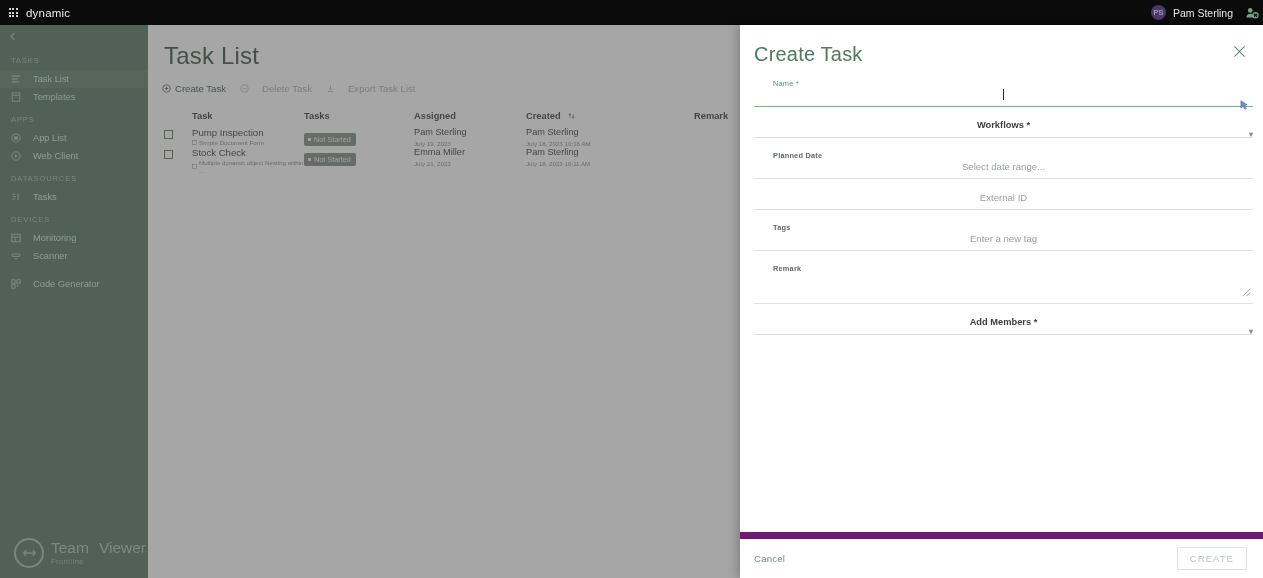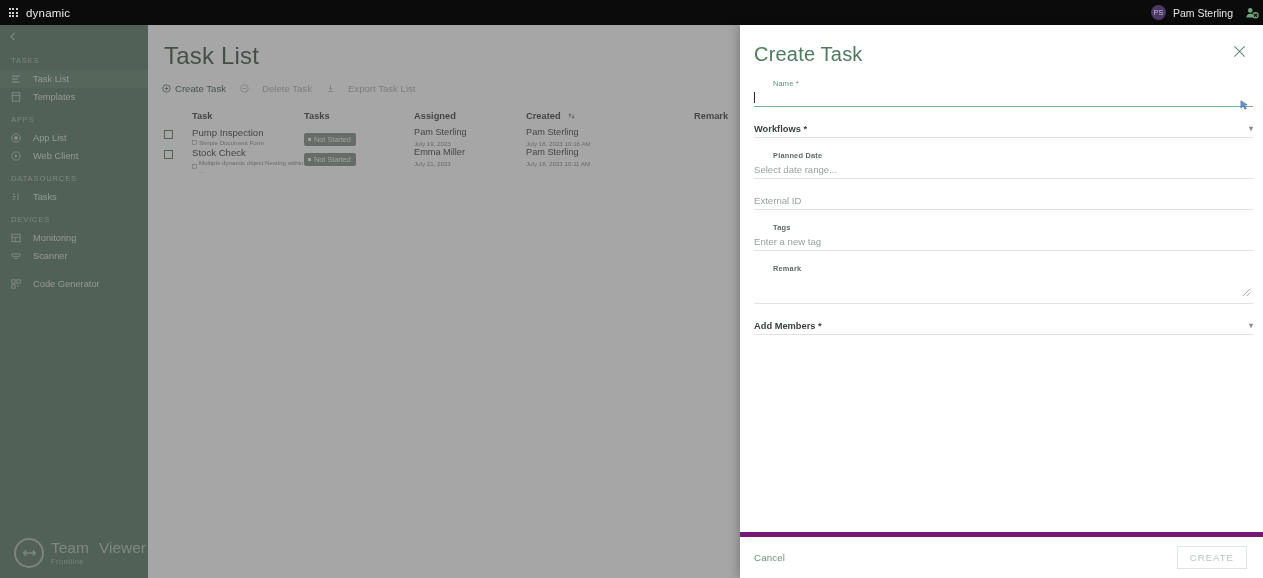--- a/index.html
+++ b/index.html
@@ -115,35 +115,35 @@
   .dr-close{
     position:absolute; right:14px; top:16px; width:20px; height:20px;
     display:flex; align-items:center; justify-content:center; cursor:pointer; color:#5c8a6b;
   }
   .dr-body{ flex:1 1 auto; padding:13px 10px 0 14px; overflow:hidden;}
   .field{ margin-bottom:2px; position:relative; }
   .f-label{ font-size:7.4px; color:#5f6b63; font-weight:bold; letter-spacing:.2px; margin-bottom:1px;padding-left:19px;}
   .f-label.accent{ color:#5e9370; font-weight:normal; }
   .f-line{
     height:18px; border-bottom:1px solid #e2e2e2; display:flex; align-items:center;
-    font-size:9.6px; color:#9aa0a0;
+    font-size:9.6px; color:#9aa0a0;flex-direction:column;
   }
   .f-line.focused{ border-bottom:1px solid #77b389; }
   .f-line.labelled{ font-size:9.3px; color:#3a3f3c; font-weight:bold;}
   .caret{
     width:1px; height:11px; background:#2b2b2b; display:block; animation:blink 1s steps(1) infinite;
   }
   @keyframes blink{ 50%{opacity:0;} }
   .chev{ margin-left:auto; color:#8a8f8c; font-size:8px; }
   .f-spacer{ height:11px; }
   .cursor-ico{ position:absolute; right:4px; top:18px; }
   .resize-ico{ position:absolute; right:2px; bottom:2px; color:#8e9491; }
   .remark-box{ height:30px; border-bottom:1px solid #e2e2e2; position:relative;}
   .dr-foot{
-    height:46px; border-top:5px solid #701a75; display:flex; align-items:center;
+    height:46px; border-top:7px solid #701a75; display:flex; align-items:center;
     padding:0 16px 0 14px;
   }
   .btn-cancel{ font-size:9.6px; color:#6f8e79; cursor:pointer; letter-spacing:.2px;}
   .btn-create{
     margin-left:auto; font-size:9.6px; color:#b9c6bd; letter-spacing:1px;
     border:1px solid #dfe5e1; padding:5px 12px; background:#fff; cursor:default;
   }
 </style>
 </head>
 <body>

